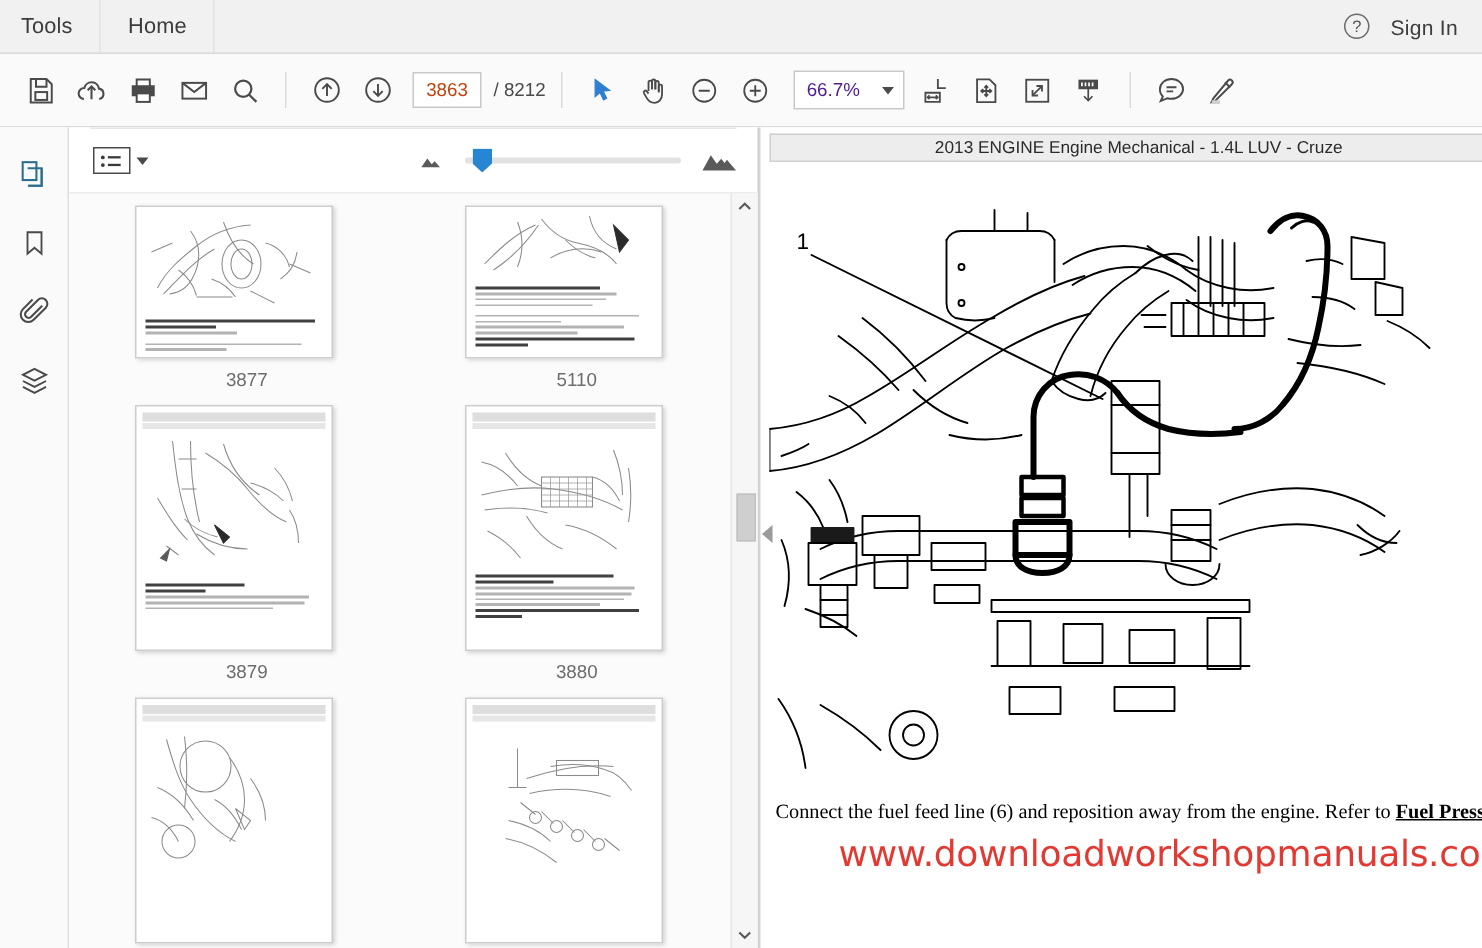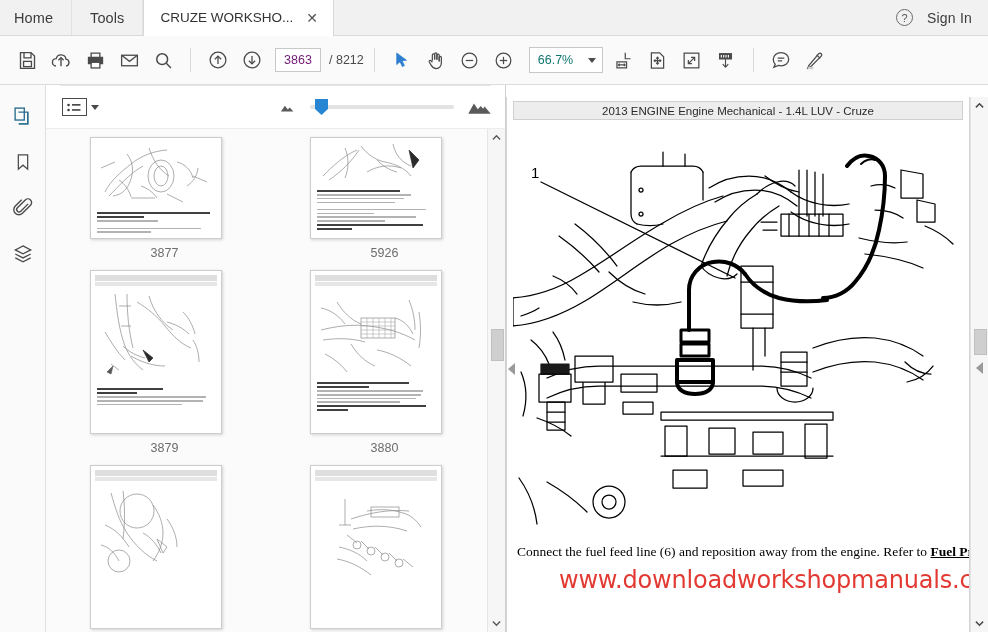--- a/index.html
+++ b/index.html
@@ -54,29 +54,29 @@
   }
   .tbtn {
     width: 34px; height: 34px; display:flex; align-items:center; justify-content:center;
     cursor: pointer; border-radius: 2px; flex: 0 0 auto;
   }
   .tbtn svg { display:block; }
   .tbsep { width: 1px; height: 24px; background: #d9d9d9; margin: 0 10px; flex:0 0 1px; }
   .pagebox {
     width: 46px; height: 24px; border: 1px solid #c8c8c8; background:#fff;
     display:flex; align-items:center; justify-content:center;
-    font-size: 12.5px; color:#701a75; margin-left: 6px;
+    font-size: 12.5px; color:#c2410c; margin-left: 6px;
   }
   .pagetotal { font-size: 12.5px; color:#4a4a4a; margin-left: 8px; white-space:nowrap; }
   .zoombox {
     width: 74px; height: 26px; border: 1px solid #c8c8c8; background:#fff;
     display:flex; align-items:center; justify-content:space-between;
     padding: 0 6px 0 8px; margin-left: 8px; margin-right: 4px;
   }
-  .zoomval { font-size: 12.5px; color:#0f766e; }
+  .zoomval { font-size: 12.5px; color:#4c1d95; }
   .caret-dn { width:0;height:0;border-left:4px solid transparent;border-right:4px solid transparent;border-top:5px solid #4a4a4a; }
 
   
   .body { flex: 1 1 auto; display: flex; min-height: 0; background:#fff; }
 
   
   .rail {
     width: 46px; flex: 0 0 46px; background:#fafafa; border-right:1px solid #e0e0e0;
     display:flex; flex-direction:column; align-items:center; padding-top: 16px; gap: 16px;
   }
@@ -124,21 +124,21 @@
   .tline { height:1.5px; background:#9a9a9a; margin-bottom:2.2px; opacity:.75; }
   .tline.b { background:#2b2b2b; height:2px; opacity:.9; }
   .thumb-num { font-size: 12.5px; color:#6d6d6d; margin-top: 7px; margin-left: 17px; }
 
   
   .vsb { position:absolute; top:0; right:0; width:18px; bottom:0; background:#f6f6f6; border-left:1px solid #e6e6e6; }
   .vsb-arrow { height:17px; display:flex; align-items:center; justify-content:center; cursor:pointer; }
   .vsb-thumb { position:absolute; left:3px; width:13px; background:#cfcfcf; border:1px solid #c0c0c0; cursor:pointer; }
 
   
-  .docview { flex:1 1 auto; display:flex; flex-direction:column; min-width:0; background:#f7f7f7; position:relative;margin-top:12px; }
+  .docview { flex:1 1 auto; display:flex; min-width:0; background:#f7f7f7; position:relative; }
   .doc-scroll-area { flex:1 1 auto; display:flex; min-height:0; }
   .page-wrap { flex:1 1 auto; min-width:0; overflow:hidden; background:#fff; border:1px solid #d5d5d5; border-top:none; border-bottom:none; position:relative; }
   .page-banner {
     background:#ededed; border:1px solid #d0d0d0; margin: 4px 6px 0 6px; height:19px;
     display:flex; align-items:center; justify-content:center;
   }
   .page-banner span { font-size:11.5px; color:#2b2b2b; }
   .page-canvas { position:relative; margin: 6px 6px 0 6px; }
   .fig-block { padding: 4px 8px 0 10px; position:relative; }
   .fig-title { font-family:"Liberation Serif", serif; font-weight:bold; font-size:13.5px; color:#000; text-decoration:underline; }
@@ -165,29 +165,25 @@
   .edge-arrow { position:absolute; width:10px; height:12px; cursor:pointer; }
 </style>
 </head>
 <body>
 
 <div id="app">
 
   <div class="tabbar">
     <div class="tabbar-left">
       <div class="menu-item">
+        <span>Tools</span>
+      </div>
+      <div class="menu-item">
         <span>Home</span>
       </div>
-      <div class="menu-item">
-        <span>Tools</span>
-      </div>
-    </div>
-    <div class="doc-tab">
-      <span class="doc-tab-label">CRUZE WORKSHO...</span>
-      <span class="tab-close">✕</span>
     </div>
     <div class="tabbar-spacer"></div>
     <div class="tabbar-right">
       <div class="help-circle">
         <span>?</span>
       </div>
       <div class="signin">
         <span>Sign In</span>
       </div>
     </div>
@@ -443,21 +439,21 @@
                   <div class="tline" style="width:66%"></div>
                   <div class="tline" style="width:0"></div>
                   <div class="tline" style="width:92%"></div>
                   <div class="tline" style="width:48%"></div>
                   <div class="tline" style="width:84%"></div>
                   <div class="tline" style="width:58%"></div>
                   <div class="tline b" style="width:90%"></div>
                   <div class="tline b" style="width:30%"></div>
                 </div>
               </div>
-              <div class="thumb-num">5926</div>
+              <div class="thumb-num">5110</div>
             </div>
           </div>
 
           <div class="tp-row" style="margin-top:10px">
             <div class="tp-cell">
               <div class="thumb h2">
                 <div class="thumb-hdr"></div>
                 <div class="thumb-hdr2"></div>
                 <div class="thumb-art" style="margin-top:6px">
                   <svg width="118" height="88" viewBox="0 0 118 88" fill="none" stroke="#8a8a8a" stroke-width=".7">

